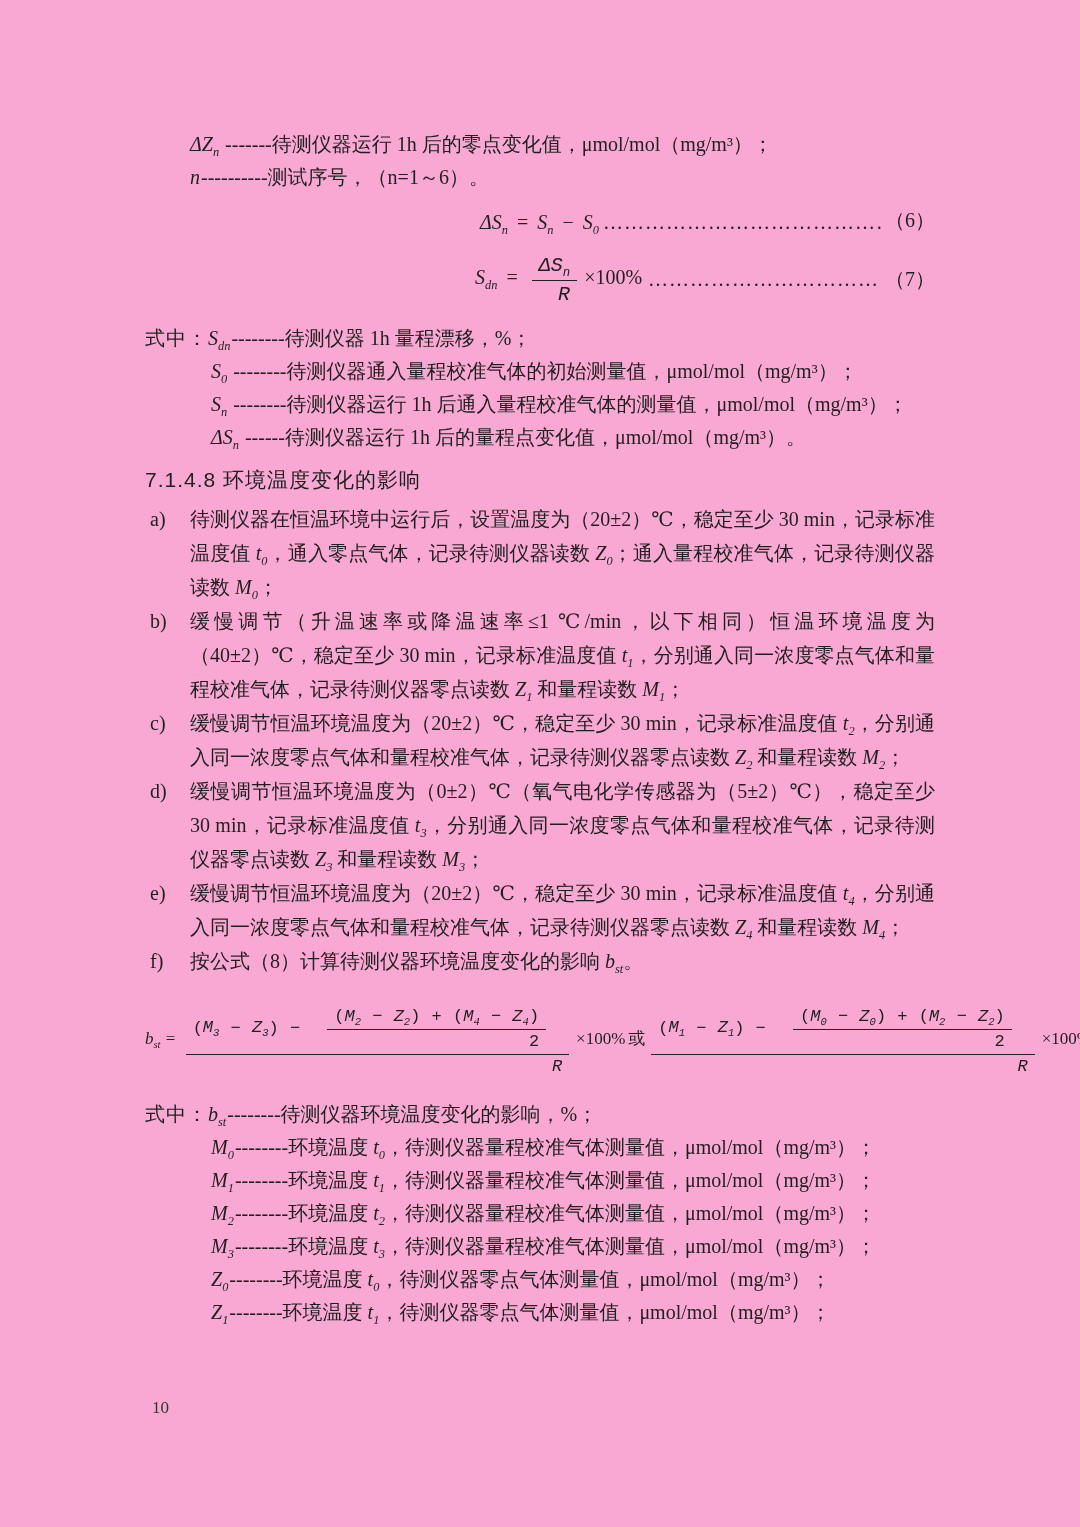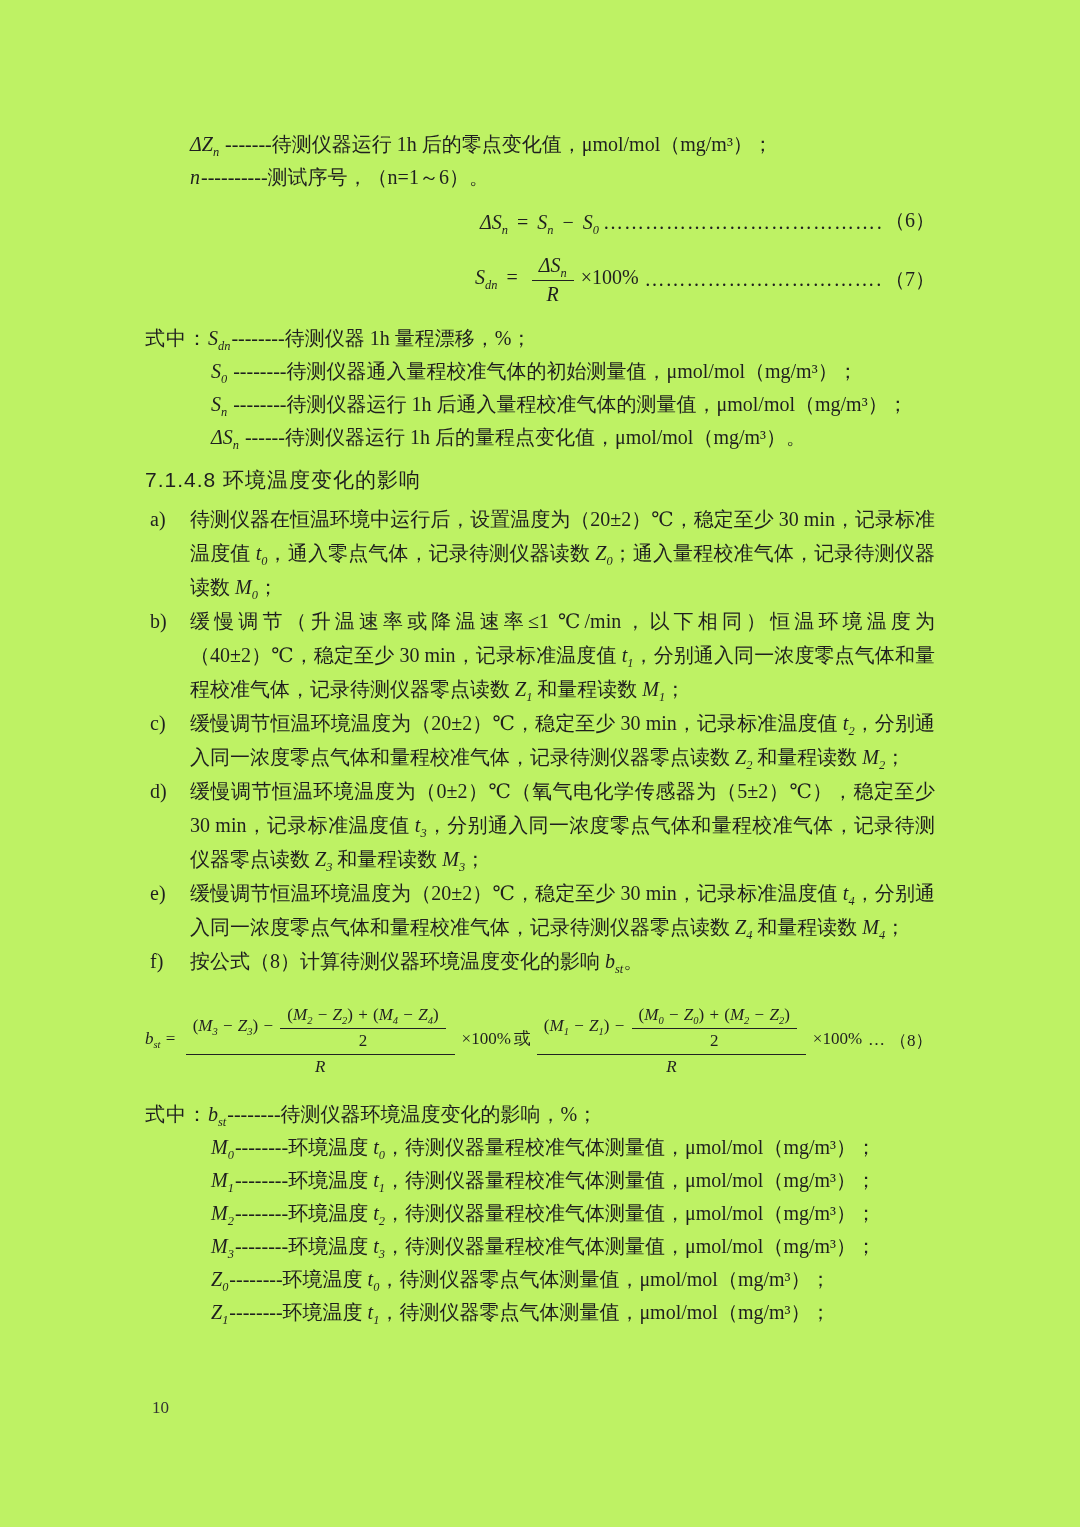--- a/index.html
+++ b/index.html
@@ -1,21 +1,21 @@
 <!DOCTYPE html>
 <html><head>
 <meta charset="utf-8">
 <style>
   html,body { margin:0; padding:0; background:#ffffff; }
   .page {
     position:relative;
     width:1080px; height:1527px;
     box-sizing:border-box;
     padding:128px 145px 0 145px;
-    background:#bef264;
+    background:#f9a8d4;
     color:#1f1f1f;
     font-family:"Liberation Serif","DejaVu Serif",serif;
     font-size:20px;
     overflow:hidden;
   }
   i { font-style:italic; }
   sub { font-size:0.62em; line-height:0; }
 
   
   .def-line { padding-left:45px; line-height:33px; white-space:nowrap; }
@@ -27,24 +27,24 @@
 
   
   .equation { display:flex; align-items:center; white-space:nowrap; }
   .eq-body { word-spacing:4px; }
   .eq-dots { flex:1 1 auto; overflow:hidden; margin:0 4px; letter-spacing:1px; }
   .eq-label { flex:0 0 auto; }
   .eq6 { margin-top:10px; padding-left:335px; height:30px;align-items:flex-end; }
   .eq7 { margin-top:14px; padding-left:330px; height:62px; }
   .eq8 { margin-top:20px; margin-bottom:16px; height:84px; font-size:17px; }
   .eq8 .eq-body { word-spacing:1px; }
-  .frac { display:inline-block; vertical-align:middle; text-align:center; margin:0 5px; }
+  .frac { display:inline-block; vertical-align:middle; text-align:right; margin:0 5px;font-family:Liberation Mono, monospace; }
   .frac .num { display:block; padding:1px 7px 3px; }
   .frac .den { display:block; border-top:1.4px solid #222; padding:2px 7px 0; }
-  .frac .frac { margin:0 2px; }
+  .frac .frac { margin:0 16px; }
   .op { margin:0 2px; }
   .op-or { font-style:normal; margin:0 1px; }
 
   
   .heading {
     font-family:"Liberation Sans","DejaVu Sans",sans-serif;
     font-weight:400; font-size:21px;
     letter-spacing:1px;
     margin:12px 0 8px;
   }

